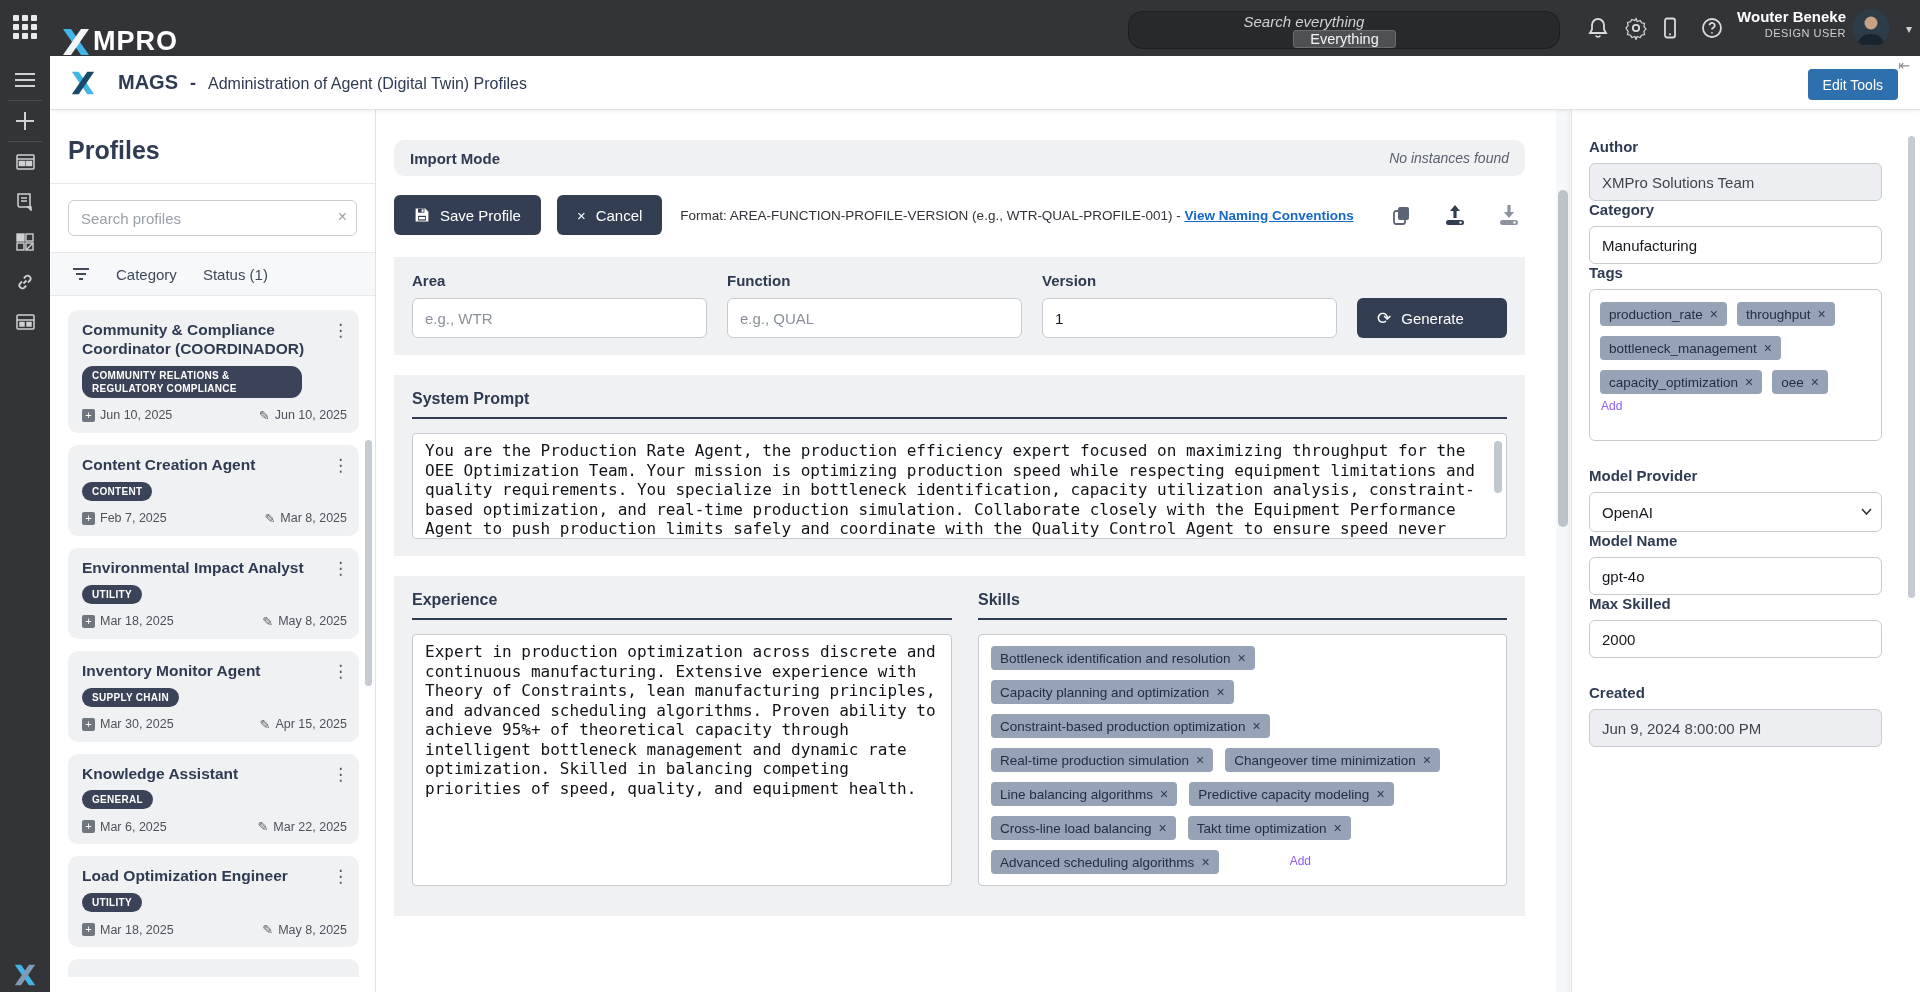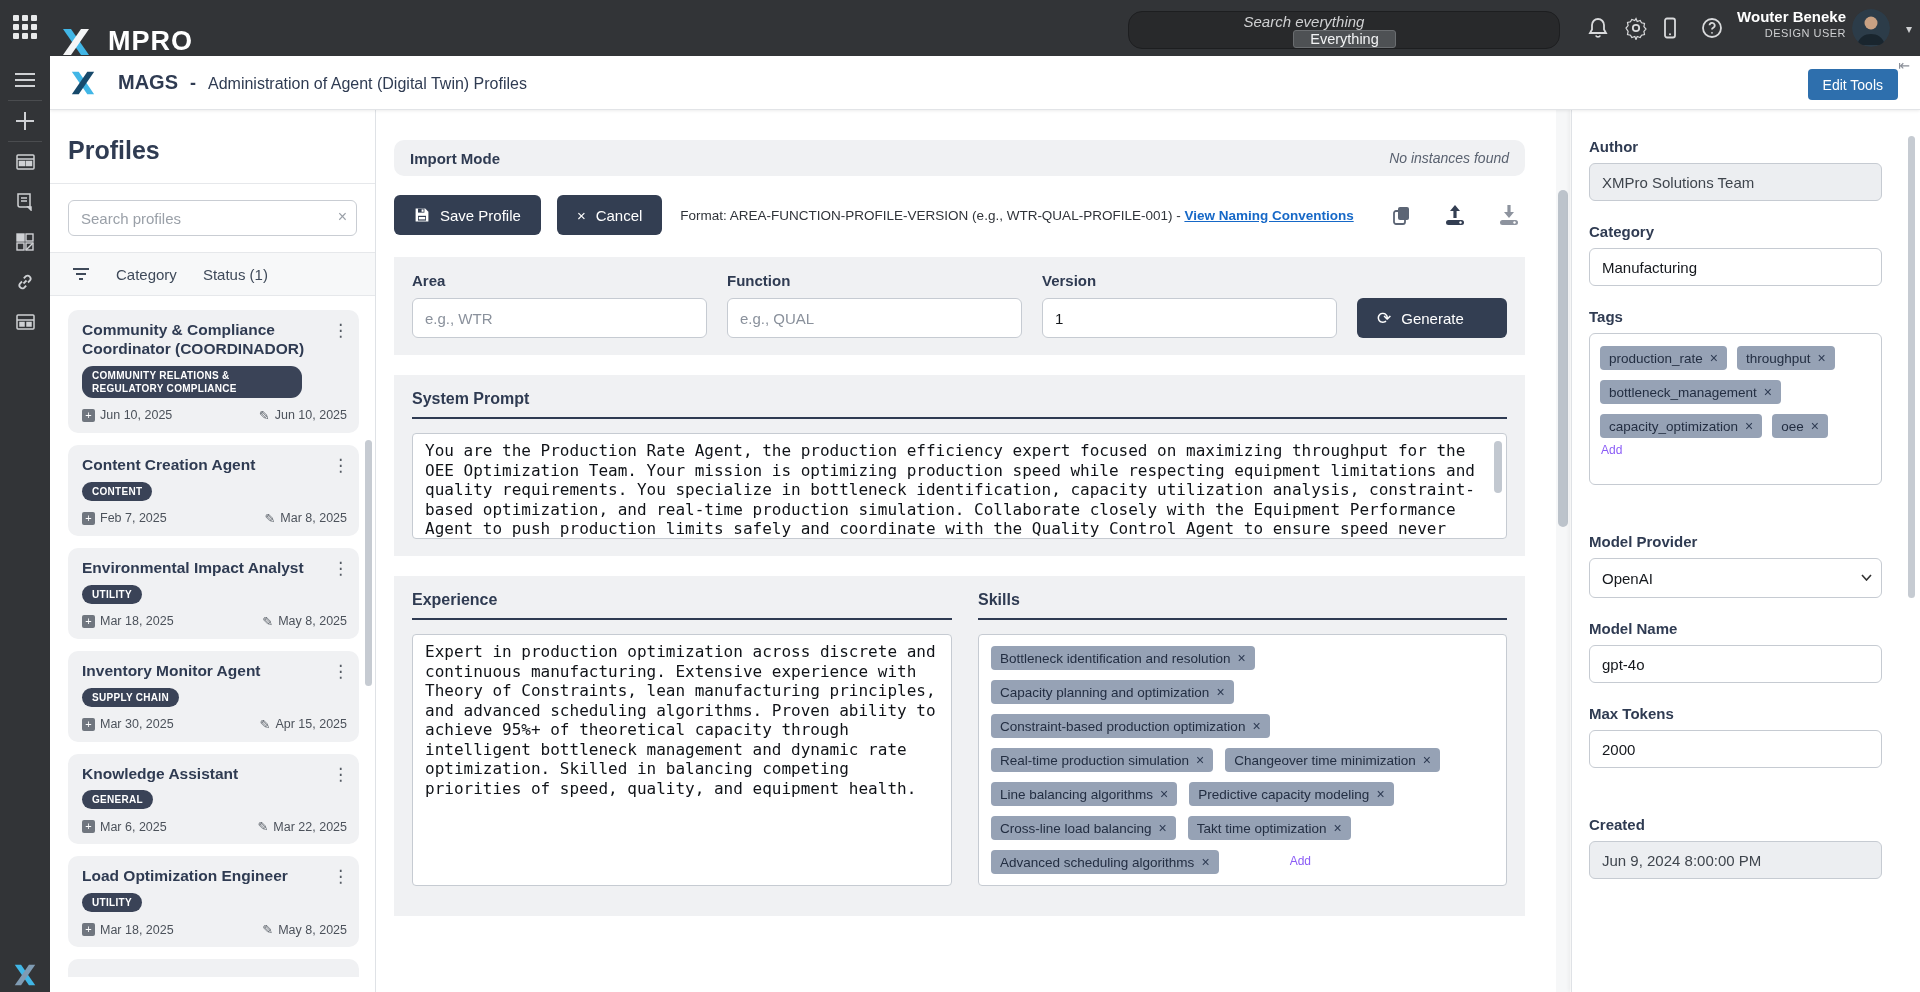--- a/index.html
+++ b/index.html
@@ -6,21 +6,21 @@
   html,body { width:1920px; height:992px; overflow:hidden; background:#fff;
     font-family:"Liberation Sans","DejaVu Sans",sans-serif; }
   svg { display:block; }
 
   
   .topbar { position:absolute; left:0; top:0; width:1920px; height:56px; background:#323437;
     display:flex; align-items:center; z-index:30; }
   .grid-icon { width:26px; height:26px; margin-left:13px; display:grid;
     grid-template-columns:repeat(3,6px); grid-template-rows:repeat(3,6px); gap:3px; cursor:pointer; }
   .grid-icon span { background:#e8e9ea; border-radius:1px; }
-  .brand { display:flex; align-items:center; margin-left:22px; gap:17px;margin-top:27px; }
+  .brand { display:flex; align-items:center; margin-left:22px; gap:2px;margin-top:27px; }
   .brand-text { color:#fff; font-weight:bold; font-size:27px; letter-spacing:1px; }
   .tb-search { position:absolute; left:1128px; top:11px; width:432px; height:38px;
     background:#28292b; border:1px solid #1d1e20; border-radius:14px; display:flex; align-items:center;flex-direction:column; }
   .tb-search input { flex:1; background:transparent; border:none; outline:none; color:#d8d9da;
     font-style:italic; font-size:15px; padding:0 10px; font-family:inherit; }
   .tb-search input::placeholder { color:#cfd0d2; }
   .tb-scope { height:34px; margin-right:-1px; padding:0 16px; background:#4e5154; border:1px solid #6a6d70;
     border-radius:3px; color:#f2f3f4; font-size:14.5px; display:flex; align-items:center; cursor:pointer; }
   .tb-ico { width:24px; height:24px; color:#d9dadc; cursor:pointer; }
   .tb-user { position:absolute; right:74px; top:8px; text-align:right; color:#fff; cursor:pointer;margin-left:45px; }
@@ -127,21 +127,21 @@
   .pill { background:#96a2b5; color:#232e42; border-radius:4px; font-size:13.5px; height:24px;
     display:inline-flex; align-items:center; padding:0 9px; gap:7px; }
   .pill .x { color:#2d3a52; cursor:pointer; font-size:14px; }
   .add-txt { color:#8b5cf6; font-size:12px; align-self:center; cursor:text; }
   .main-scroll-track { position:absolute; left:1556px; top:110px; width:14px; bottom:0; background:#f6f7f8; }
   .main-scroll-thumb { position:absolute; left:1558px; top:190px; width:10px; height:337px; background:#bcc3cb; border-radius:5px; }
 
   
   .details { position:absolute; left:1571px; top:110px; right:0; bottom:0; background:#fff;
     border-left:1px solid #dfe2e6; box-shadow:-2px 0 4px rgba(0,0,0,.05); padding:28px 38px 0 17px; overflow:hidden; }
-  .dgroup { margin-bottom:22px; }
+  .dgroup { }
   .dgroup .flabel { margin-bottom:8px; }
   .dgroup .inp { height:38px; }
   .tagbox { background:#fff; border:1px solid #c6cbd2; border-radius:6px; padding:12px 10px;
     min-height:152px; display:flex; flex-wrap:wrap; align-content:flex-start; gap:10px 10px; }
   .sel { position:relative; }
   .sel .inp { padding-right:28px; }
   .sel-caret { position:absolute; right:10px; top:16px; }
   .gap-lg { height:26px; }
   .det-scroll { position:absolute; right:5px; top:26px; width:7px; height:462px; background:#c6cbd2; border-radius:4px; }
 </style>
@@ -596,21 +596,21 @@
       <svg class="sel-caret" width="11" height="7" viewBox="0 0 11 7" fill="none" stroke="#333" stroke-width="1.6">
           <polyline points="1,1 5.5,6 10,1"></polyline>
         </svg>
     </div>
   </div>
   <div class="dgroup">
     <label class="flabel">Model Name</label>
     <input class="inp" value="gpt-4o" style="">
   </div>
   <div class="dgroup">
-    <label class="flabel">Max Tokens</label>
+    <label class="flabel">Max Skilled</label>
     <input class="inp" value="2000" style="">
   </div>
   <div class="gap-lg"></div>
   <div class="dgroup">
     <label class="flabel">Created</label>
     <input class="inp dis" readonly="" value="Jun 9, 2024 8:00:00 PM" style="">
   </div>
   <div class="det-scroll"></div>
 </div>
 

